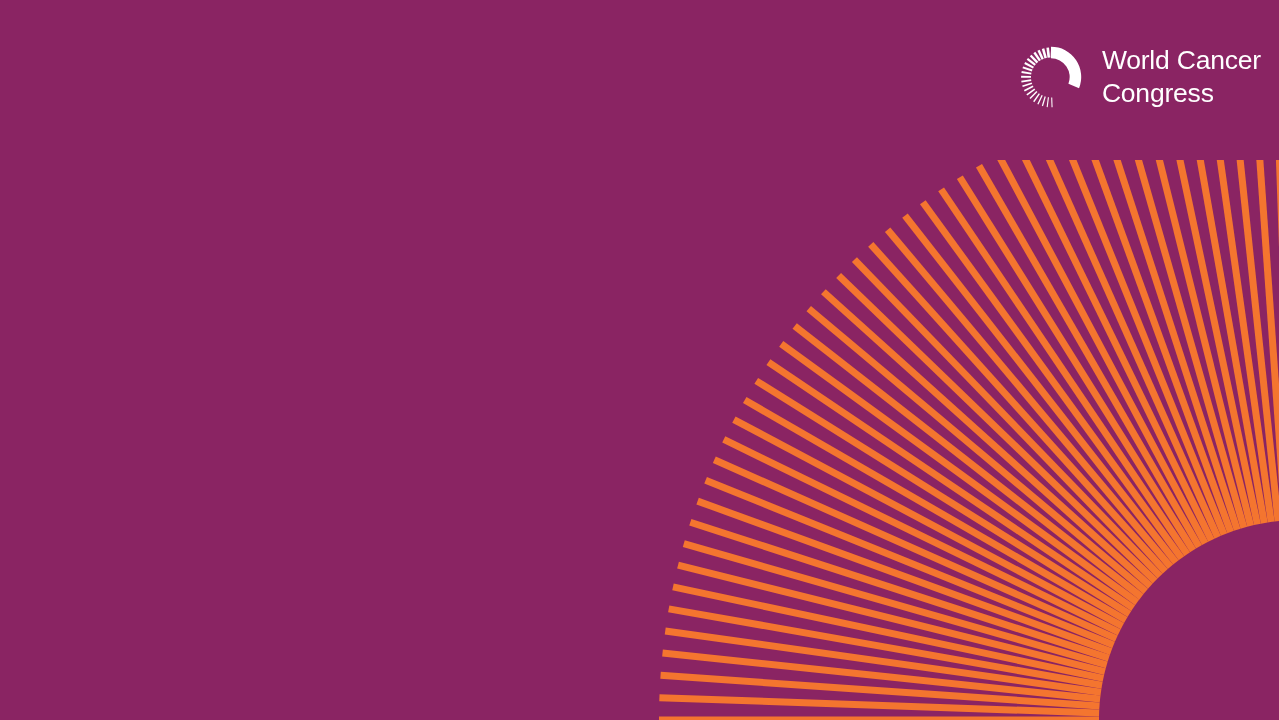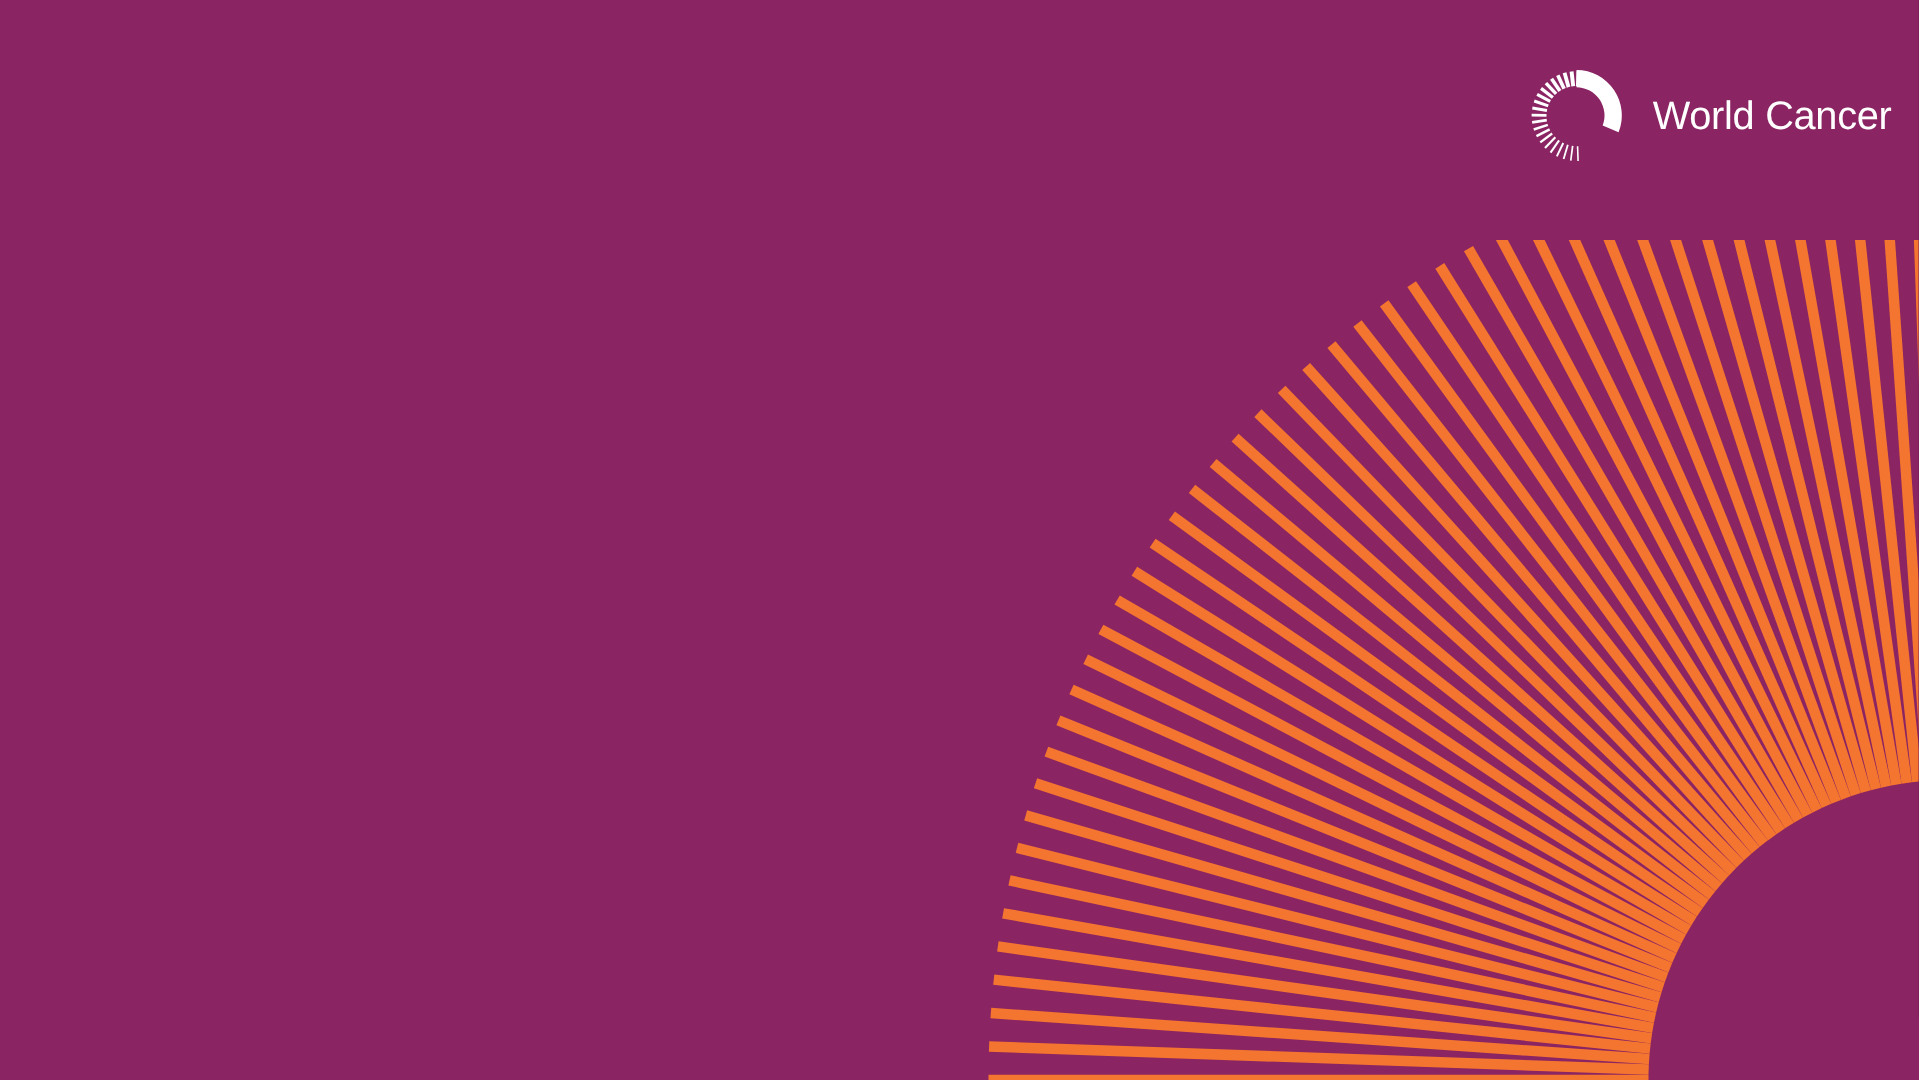--- a/index.html
+++ b/index.html
@@ -158,17 +158,18 @@
           <line x1="78.9293574575349" y1="47.97706226142038" x2="93.89281821143227" y2="46.93071515525851" stroke="#ffffff" stroke-width="5.20" stroke-linecap="butt"></line>
         </g>
       <path id="logo-arc" fill="#ffffff" d="M 50 4
                A 46 46 0 0 1 92.5 67
                L 76.4 60.2
                A 28.5 28.5 0 0 0 50 21.5
                Z"></path>
     </svg>
     <div id="logo-text">
       <span class="ln">World Cancer</span>
+      <span class="ln">Congress</span>
     </div>
   </div>
 
 
 </div>
 
 </body></html>

